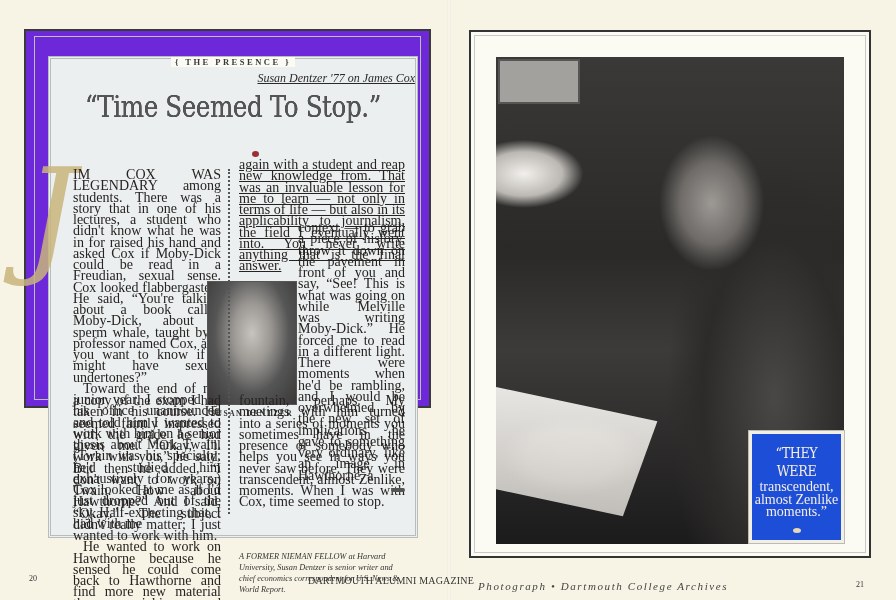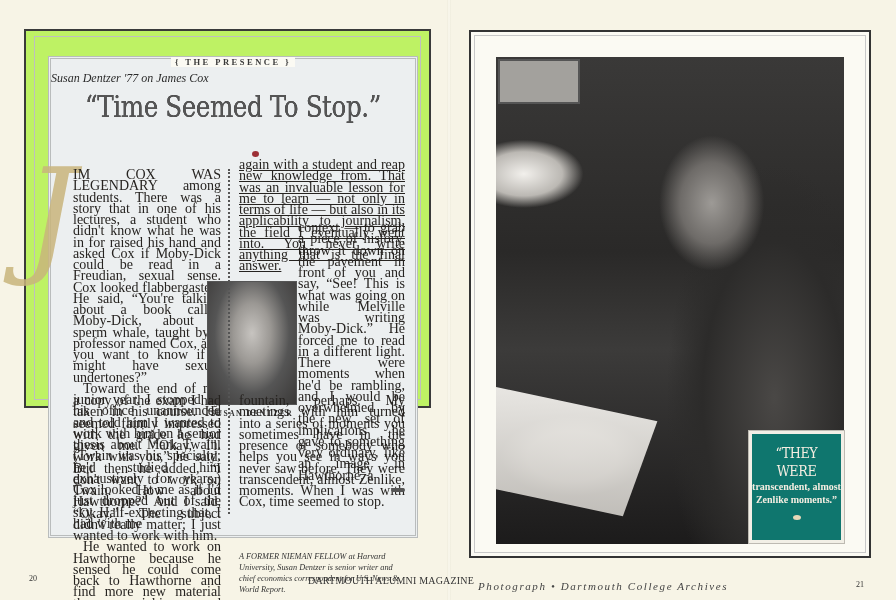--- a/index.html
+++ b/index.html
@@ -13,42 +13,42 @@
   .spread { position: absolute; inset: 0; }
   .gutter {
     position: absolute; left: 447px; top: 0; width: 4px; height: 600px;
     background: linear-gradient(90deg, #efecdc, #faf8ee, #efecdc);
   }
 
   
   .left-frame {
     position: absolute; left: 24px; top: 29px; width: 407px; height: 379px;
     border: 2px solid #3a3a3a;
-    background: #bef264;
+    background: #6d28d9;
   }
   .left-inner {
     position: absolute; left: 8px; top: 5px; right: 8px; bottom: 6px;
     border: 1px solid #bfbfbf;
   }
   .panel {
     position: absolute; left: 22px; top: 25px; width: 370px; height: 482px;
     background: #eceff0;
     border: 3px double #b9bcbc;
   }
   .kicker-row {
     position: absolute; left: 0; right: 0; top: -8px; text-align: center;
   }
   .kicker {
     display: inline-block; background: #fbfaf3; padding: 0 4px;
     font-size: 8.5px; letter-spacing: 2.5px; color: #3a3a3a;
     font-variant: small-caps; font-weight: bold;
   }
   .byline {
-    position: absolute; left: 0; right: 0; top: 12px; text-align: left;
-    font-style: italic; font-size: 12px; color: #2a2a2a;
+    position: absolute; left: 0; right: 0; top: 12px; text-align: right;
+    font-style: italic; font-size: 12px; color: #2a2a2a; text-decoration: underline;
   }
   .headline {
     position: absolute; left: 0; right: 0; top: 30px; text-align: center;
     font-size: 30px; color: #555; letter-spacing: -0.5px;
     font-family: "DejaVu Serif", serif; font-weight: normal;
     transform: scaleX(0.82); transform-origin: center;
     text-shadow: 0 0 0.5px #222;
   }
   .ornament {
     position: absolute; left: 201px; top: 92px; width: 7px; height: 6px;
@@ -124,30 +124,30 @@
     background: #a3a19d; border: 2px solid #555;
   }
   .photo-paper {
     position: absolute; left: 0; top: 330px; width: 165px; height: 100px;
     background: linear-gradient(170deg, #f1efeb, #c9c6c1);
     transform: rotate(12deg) skewX(-8deg); transform-origin: left top;
     opacity: 0.95;
   }
   .pullquote {
     position: absolute; left: 749px; top: 431px; width: 95px; height: 112px;
-    background: #0f766e; border: 3px solid #f2efe6;
+    background: #1d4ed8; border: 3px solid #f2efe6;
     outline: 1px solid #bdbab2;
     text-align: center; color: #f6eee2;
     padding-top: 10px;
   }
   .pq-line1 {
     font-size: 15px; font-family: "DejaVu Serif", serif; letter-spacing: -0.5px;
     transform: scaleX(0.85);
   }
-  .pq-body { font-size: 10px; line-height: 12.5px; font-weight: bold; margin-top: 1px; }
+  .pq-body { font-size: 14px; line-height: 12.5px; font-weight: normal; margin-top: 1px; }
   .pq-dot {
     display: inline-block; margin-top: 7px; width: 8px; height: 5px;
     border-radius: 50%; background: #e8d8b8;
   }
   .folio-right {
     position: absolute; left: 856px; top: 580px; font-size: 8px; color: #333; text-align: center;
   }
   .credit-right {
     position: absolute; left: 478px; top: 580px; font-size: 11px; color: #444;
     font-style: italic; letter-spacing: 1.6px;

